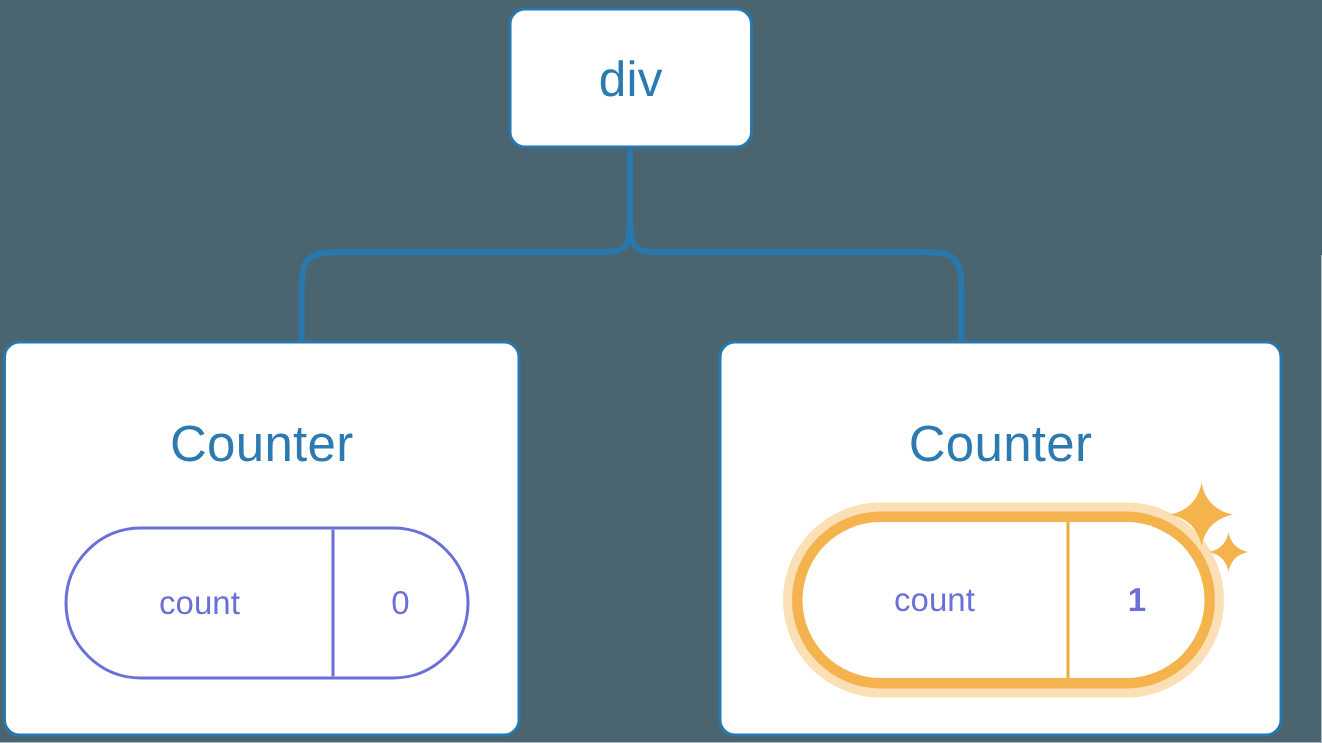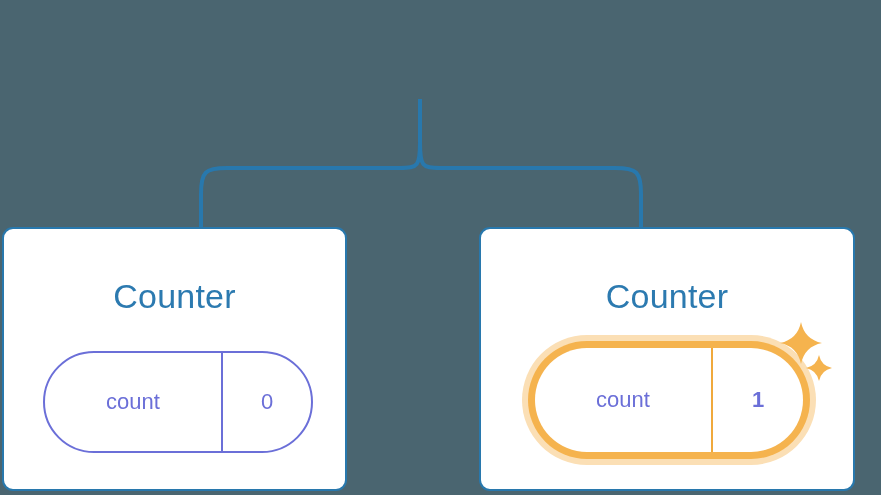--- a/index.html
+++ b/index.html
@@ -167,20 +167,23 @@
 
   <svg id="wires" viewBox="0 0 881 495">
 
     <path d="M 420 99 L 420 142" fill="none" stroke="#2878ad" stroke-width="4" stroke-linecap="butt"></path>
 
     <path d="M 420 142 C 420 166, 418 168, 400 168 L 227 168 C 205 168, 201 172, 201 194 L 201 229" fill="none" stroke="#2878ad" stroke-width="4" stroke-linecap="butt"></path>
 
     <path d="M 420 142 C 420 166, 422 168, 440 168 L 615 168 C 637 168, 641 172, 641 194 L 641 229" fill="none" stroke="#2878ad" stroke-width="4" stroke-linecap="butt"></path>
   </svg>
 
+  <div class="root-node">
+    <span class="root-label">div</span>
+  </div>
 
   <div class="card card-left">
     <div class="card-title">Counter</div>
 
     <div class="pill pill-plain">
       <div class="pill-key">count</div>
       <div class="pill-val">0</div>
     </div>
   </div>
 

